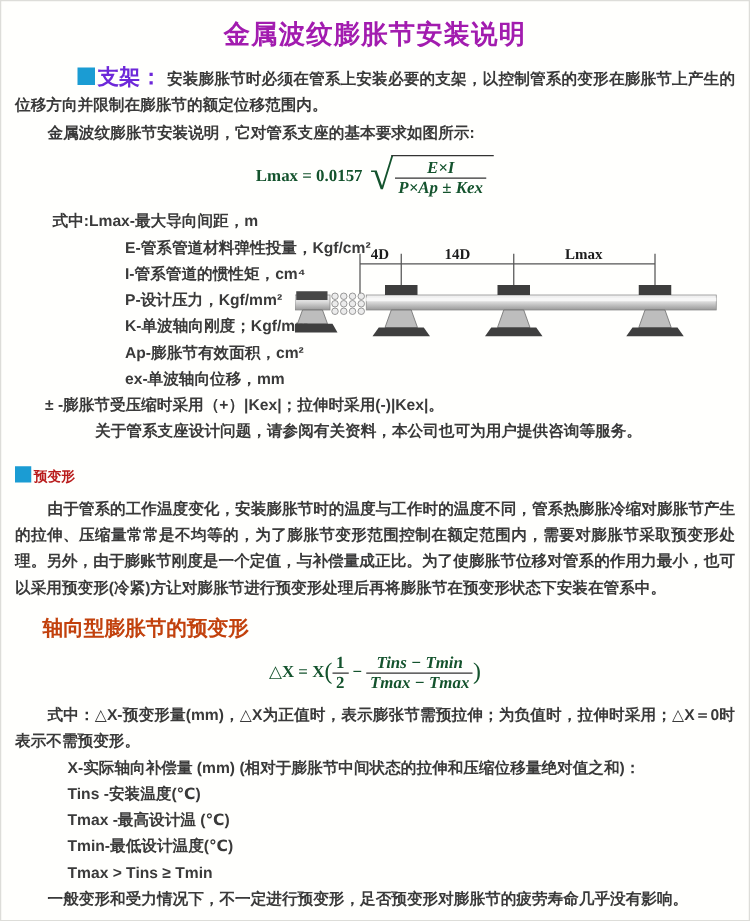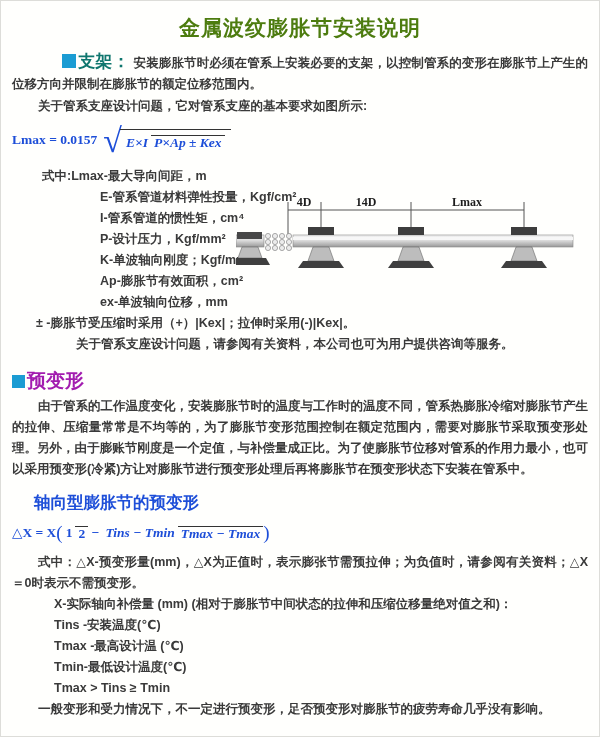--- a/index.html
+++ b/index.html
@@ -4,69 +4,69 @@
 <style>
   html,body{margin:0;padding:0;background:#fff;}
   .page{
     position:relative;width:598px;height:735px;overflow:hidden;
     border:1px solid #ddddd9;background:#fffffd;
     font-family:"Liberation Sans","DejaVu Sans",sans-serif;
     color:#3a3a3a;font-size:12.5px;line-height:21px;font-weight:600;
   }
   .inner{padding:10px 11px 0 11px;}
   .doc-title{
-    text-align:center;font-size:21px;font-weight:bold;color:#4d7c0f;
+    text-align:center;font-size:21px;font-weight:bold;color:#a21caf;
     line-height:30px;margin:2px 0 8px 0;letter-spacing:1px;
   }
   .sq{display:inline-block;width:14px;height:14px;background:#1b9cd3;
       vertical-align:-1px;margin-right:2px;}
   .sq2{display:inline-block;width:13px;height:13px;background:#1b9cd3;
       vertical-align:-1px;margin-right:2px;}
-  .sect-inline-label{font-size:17px;font-weight:bold;color:#0f766e;margin-right:4px;}
+  .sect-inline-label{font-size:17px;font-weight:bold;color:#6d28d9;margin-right:4px;}
   p{margin:0;text-align:justify;}
   .p-support{ text-indent:50px; }
   .p-example{ text-indent:26px; margin-top:1px;}
   .formula{
-    font-family:"Liberation Serif","DejaVu Serif",serif;
-    color:#1d4ed8;font-weight:bold;
+    text-align:center;font-family:"Liberation Serif","DejaVu Serif",serif;
+    color:#14532d;font-weight:bold;
   }
   .formula .var{font-style:italic;font-weight:bold;}
-  .frac{display:inline-flex;flex-direction:row;align-items:center;
+  .frac{display:inline-flex;flex-direction:column;align-items:center;
         vertical-align:middle;line-height:1.1;}
   .frac .den{border-top:1.2px solid #333;}
   .frac span{padding:0 3px;}
   .sqrt{display:inline-flex;vertical-align:middle;margin-left:6px;}
   .sqrt .rad{font-size:34px;line-height:1;font-weight:400;align-self:center;margin-right:-2px;}
   .sqrt .radicand{border-top:1.5px solid #333;padding:2px 6px 1px 3px;align-self:center;}
   .f1{margin:7px 0 8px 0;font-size:13.5px;}
   .defs-wrap{position:relative;margin-top:3px;}
   .defs{margin-left:30px;}
   .defs .lead{margin-left:0;}
   .defs .d{margin-left:18px;padding-left:40px;}
   .plusminus{margin-left:24px;}
   .note1{margin-left:64px;}
   .diagram{position:absolute;top:28px;right:0px;width:352px;height:96px;}
-  .sect-head{font-size:19px;font-weight:bold;color:#a21caf;margin:14px 0 3px 0;line-height:24px;}
+  .sect-head{font-size:11px;font-weight:bold;color:#b91c1c;margin:14px 0 3px 0;line-height:24px;}
   .p-body{text-indent:26px;}
-  .sub-head{font-size:16.5px;font-weight:bold;color:#1d4ed8;margin:10px 0 4px 22px;line-height:24px;}
+  .sub-head{font-size:16.5px;font-weight:bold;color:#c2410c;margin:10px 0 4px 22px;line-height:24px;}
   .f2{margin:8px 0 9px 0;font-size:13.5px;}
   .bigparen{font-size:19px;vertical-align:-2px;font-weight:400;}
   .defs2{margin-left:42px;}
   svg text{font-family:"Liberation Serif","DejaVu Serif",serif;font-weight:bold;}
 </style>
 </head>
 <body>
 
 <div class="page">
   <div class="inner">
 
     <div class="doc-title">金属波纹膨胀节安装说明</div>
 
     <p class="p-support"><span class="sq"></span><span class="sect-inline-label">支架：</span><span>安装膨胀节时必须在管系上安装必要的支架，以控制管系的变形在膨胀节上产生的位移方向并限制在膨胀节的额定位移范围内。</span></p>
-    <p class="p-example">关于管系支座设计问题，它对管系支座的基本要求如图所示:</p>
+    <p class="p-example">金属波纹膨胀节安装说明，它对管系支座的基本要求如图所示:</p>
 
     <div class="formula f1">
       <span>Lmax = 0.0157</span><span class="sqrt">
           <span class="rad">√</span>
           <span class="radicand"><span class="frac">
               <span class="var">E×I</span>
               <span class="den var">P×Ap ± Kex</span>
             </span></span>
         </span>
     </div>
@@ -154,21 +154,21 @@
           <span>1</span>
           <span class="den">2</span>
         </span>
       <span>−</span>
       <span class="frac">
           <span class="var">Tins − Tmin</span>
           <span class="den var">Tmax − Tmax</span>
         </span><span class="bigparen">)</span>
     </div>
 
-    <p class="p-body">式中：△X-预变形量(mm)，△X为正值时，表示膨张节需预拉伸；为负值时，请参阅有关资料；△X＝0时表示不需预变形。</p>
+    <p class="p-body">式中：△X-预变形量(mm)，△X为正值时，表示膨张节需预拉伸；为负值时，拉伸时采用；△X＝0时表示不需预变形。</p>
 
     <div class="defs2">
       <p>X-实际轴向补偿量 (mm) (相对于膨胀节中间状态的拉伸和压缩位移量绝对值之和)：</p>
       <p>Tins -安装温度(℃)</p>
       <p>Tmax -最高设计温  (℃)</p>
       <p>Tmin-最低设计温度(℃)</p>
       <p>Tmax &gt; Tins ≥ Tmin</p>
     </div>
     <p class="p-body">一般变形和受力情况下，不一定进行预变形，足否预变形对膨胀节的疲劳寿命几乎没有影响。</p>
 

